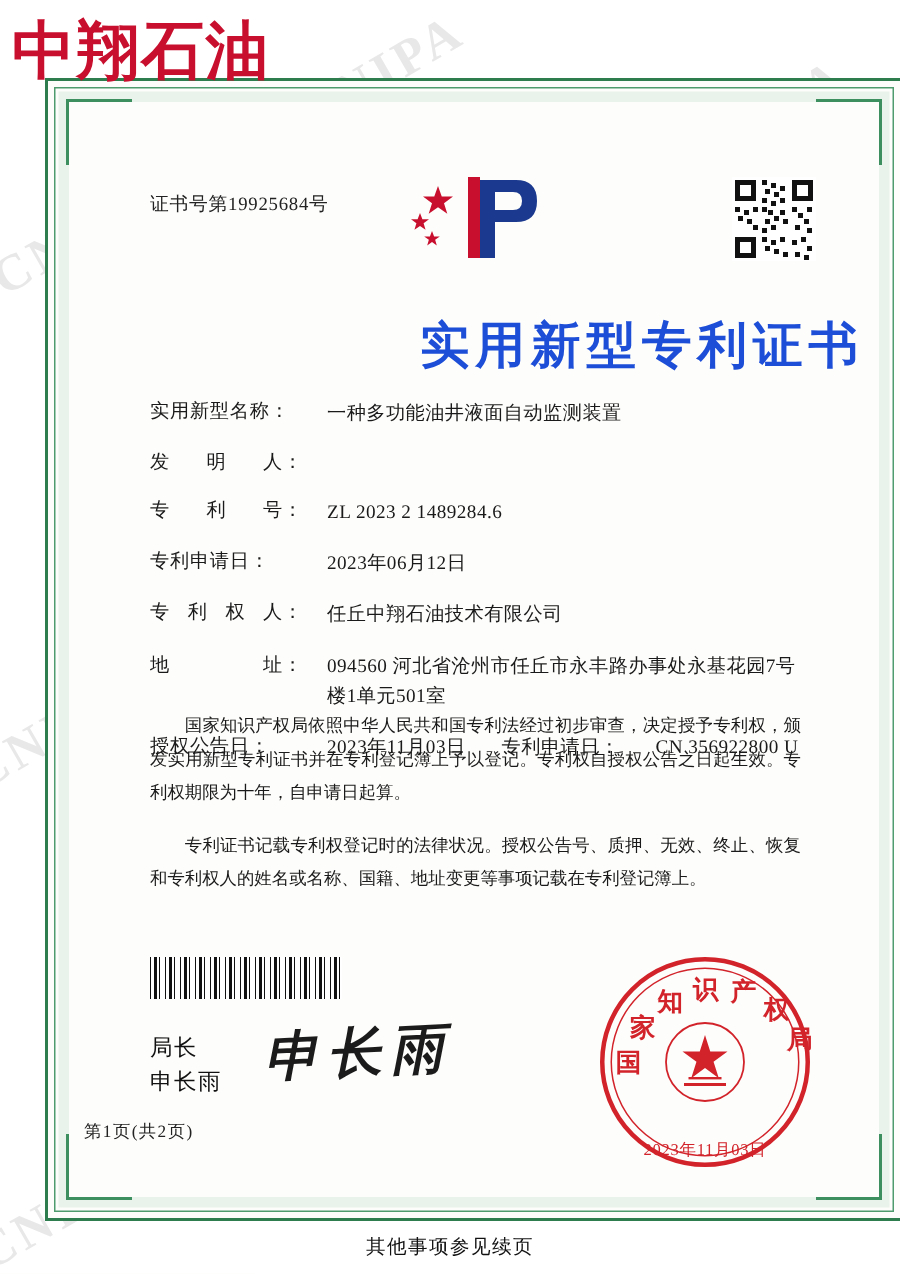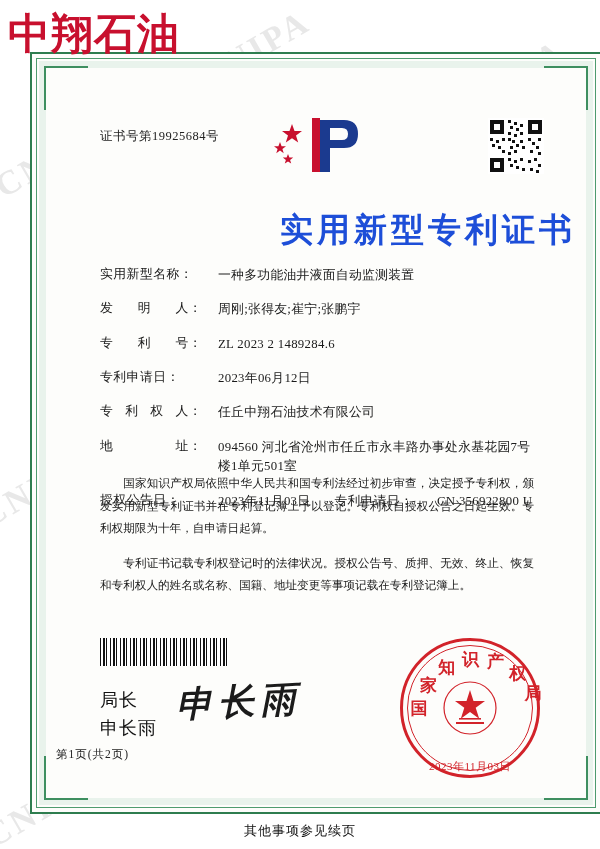--- a/index.html
+++ b/index.html
@@ -202,22 +202,22 @@
       #111 0px, #111 1px, #fff 1px, #fff 3px,
       #111 3px, #111 5px, #fff 5px, #fff 6px,
       #111 6px, #111 7px, #fff 7px, #fff 10px);
   }
 
   
   .sig-label {
     position: absolute;
     left: 44px;
     top: 610px;
-    font-family: Liberation Mono, monospace;
-    font-size: 18px;
+    font-family: Liberation Serif, serif;
+    font-size: 15px;
     line-height: 1.55;
     color: #111;
     letter-spacing: 1px;
   }
   .sig-script {
     position: absolute;
     left: 120px;
     top: 600px;
     font-family: "Liberation Serif", serif;
     font-size: 36px;
@@ -407,21 +407,20 @@
         <div class="lbl">实用新型名称：</div>
         <div class="val">一种多功能油井液面自动监测装置</div>
       </div>
 
       <div class="row">
         <div class="lbl spread">
           <span>发</span>
           <span>明</span>
           <span>人：</span>
         </div>
-        <div class="val">周刚;张得友;崔宁;张鹏宇</div>
       </div>
 
       <div class="row">
         <div class="lbl spread">
           <span>专</span>
           <span>利</span>
           <span>号：</span>
         </div>
         <div class="val">ZL 2023 2 1489284.6</div>
       </div>

